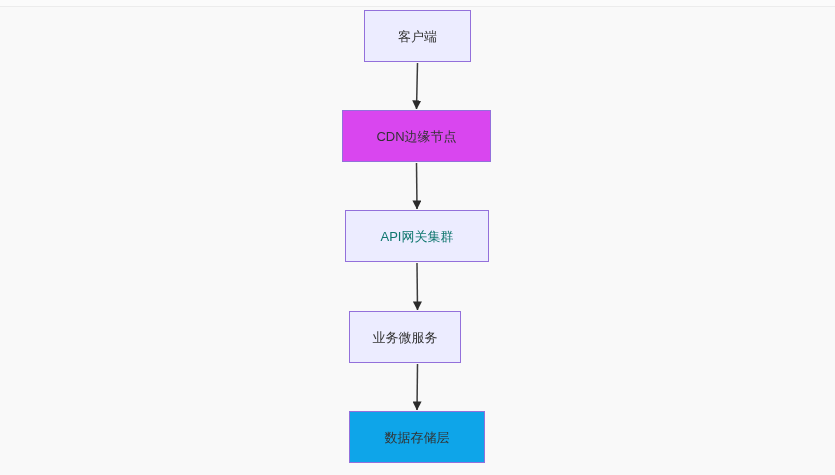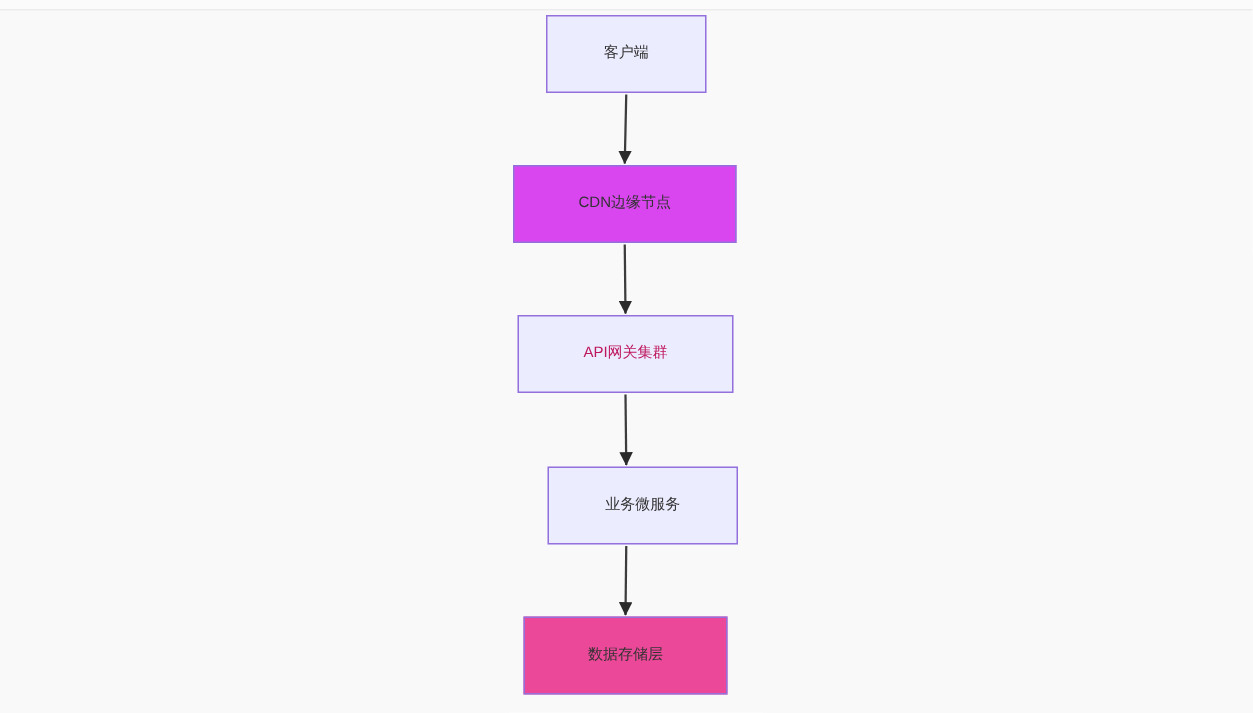--- a/index.html
+++ b/index.html
@@ -30,21 +30,21 @@
   .node {
     position: absolute;
     display: flex;
     align-items: center;
     justify-content: center;
     background: #ECECFF;
     border: 1px solid #9370DB;
     z-index: 3;
   }
   .node-label {
-    font-size: 10px;
+    font-size: 13px;
     color: #333333;
     line-height: 1;
     white-space: nowrap;
   }
 </style>
 </head>
 <body>
 
 <div class="stage" id="stage" style="background: rgb(249, 249, 249);">
   <div class="top-strip" style="background: rgb(251, 251, 251); border-bottom-color: rgb(236, 236, 236);"></div>
@@ -62,22 +62,22 @@
       </g>
   </svg>
   <div id="node-layer">
       <div class="node" style="left: 364px; top: 10px; width: 107px; height: 52px; background: rgb(236, 236, 255); border-color: rgb(147, 112, 219);">
         <span class="node-label" style="color: rgb(51, 51, 51);">客户端</span>
       </div>
       <div class="node" style="left: 342px; top: 110px; width: 149px; height: 52px; background: #d946ef; border-color: rgb(147, 112, 219);">
         <span class="node-label" style="color: rgb(51, 51, 51);">CDN边缘节点</span>
       </div>
       <div class="node" style="left: 345px; top: 210px; width: 144px; height: 52px; background: rgb(236, 236, 255); border-color: rgb(147, 112, 219);">
-        <span class="node-label" style="color: #be185d;">API网关集群</span>
+        <span class="node-label" style="color: #0f766e;">API网关集群</span>
       </div>
-      <div class="node" style="left: 365px; top: 311px; width: 127px; height: 52px; background: rgb(236, 236, 255); border-color: rgb(147, 112, 219);">
+      <div class="node" style="left: 349px; top: 311px; width: 112px; height: 52px; background: rgb(236, 236, 255); border-color: rgb(147, 112, 219);">
         <span class="node-label" style="color: rgb(51, 51, 51);">业务微服务</span>
       </div>
-      <div class="node" style="left: 349px; top: 411px; width: 136px; height: 52px; background: #ec4899; border-color: rgb(147, 112, 219);">
+      <div class="node" style="left: 349px; top: 411px; width: 136px; height: 52px; background: #0ea5e9; border-color: rgb(147, 112, 219);">
         <span class="node-label" style="color: rgb(51, 51, 51);">数据存储层</span>
       </div>
     </div>
 </div>
 
 </body></html>

